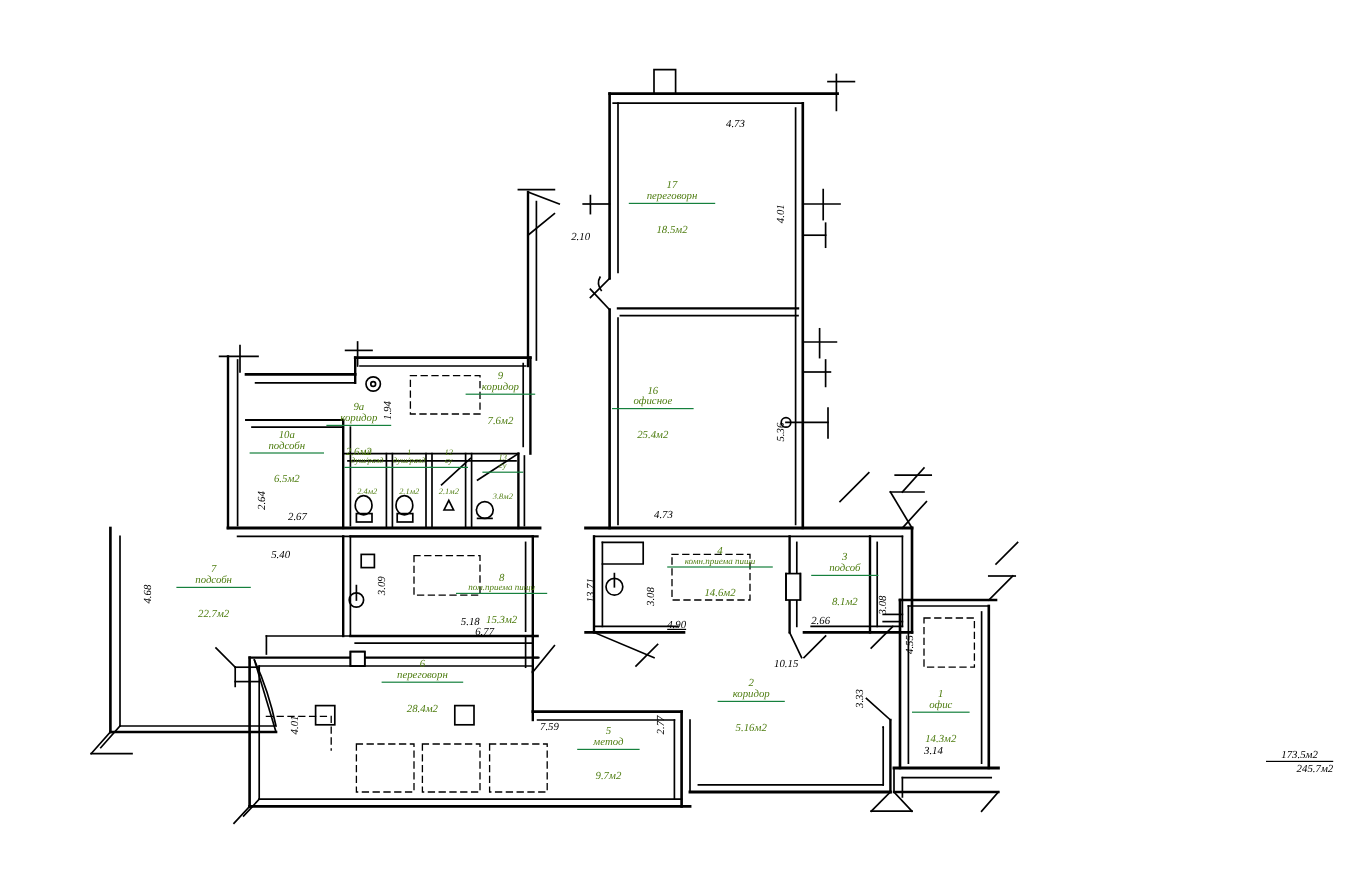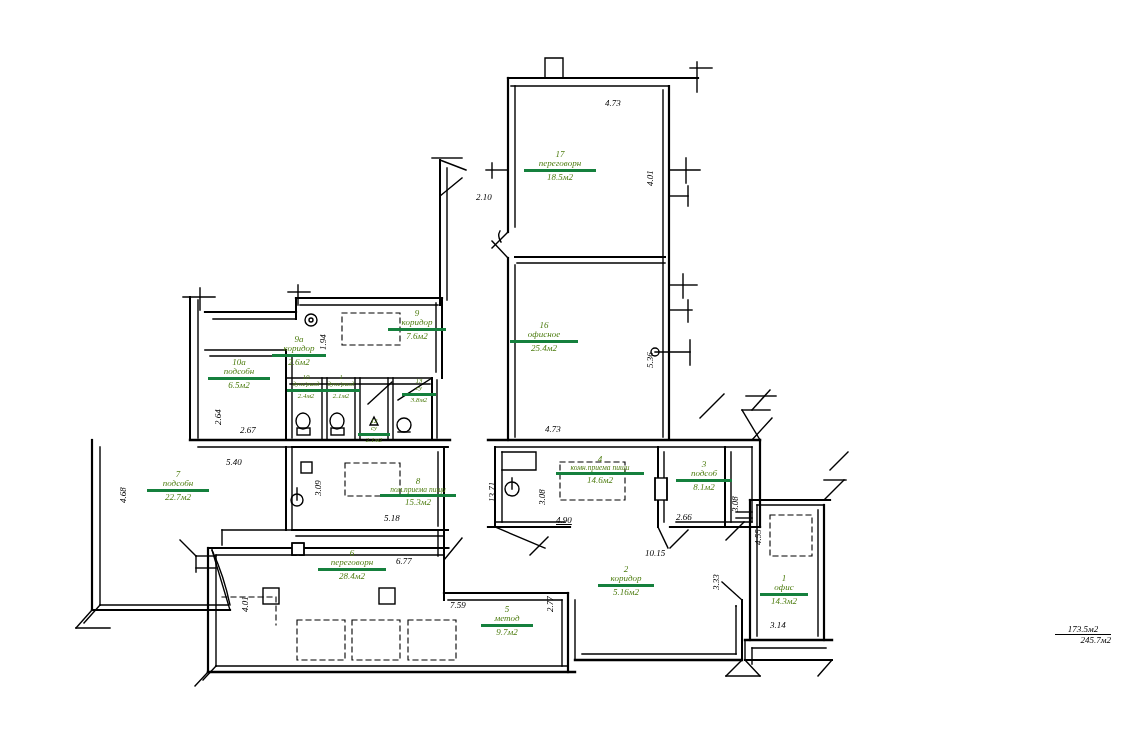--- a/index.html
+++ b/index.html
@@ -3,21 +3,21 @@
 <meta charset="utf-8">
 <style>
   html,body{margin:0;padding:0;background:#ffffff;}
   body{width:1129px;height:742px;overflow:hidden;font-family:"Liberation Serif",serif;}
   #plan{position:relative;width:1129px;height:742px;background:#fff;}
   svg{position:absolute;left:0;top:0;}
   .lbl{position:absolute;text-align:center;color:#4d7c0f;white-space:nowrap;
        font-family:"Liberation Serif",serif;font-style:italic;line-height:1.05;}
   .lbl .num{font-size:9px;display:block;}
   .lbl .nm{font-size:9px;display:block;}
-  .lbl .ar{font-size:9px;display:block;border-top:3px solid #15803d;padding-top:1px;margin-top:0px;}
+  .lbl .ar{font-size:9px;display:block;border-top:1px solid #15803d;padding-top:17px;margin-top:0px;}
   .dim{position:absolute;font-size:9px;font-style:italic;color:#000;white-space:nowrap;
        font-family:"Liberation Serif",serif;}
   .dim.v{transform:rotate(-90deg);transform-origin:left top;}
   .total{position:absolute;font-size:9px;font-style:italic;text-align:center;
          font-family:"Liberation Serif",serif;line-height:1.15;}
   .total .t1{display:block;font-style:italic;}
   .total .t2{display:block;border-top:1px solid #000;text-align:right;}
 </style>
 </head>
 <body>
@@ -316,21 +316,21 @@
   <span class="ar" style="font-size:7px;">2.4м2</span>
 </div>
 
 <div class="lbl" style="left:322px;top:374px;width:38px;font-size:7px;">
   <span class="num" style="font-size:7px;">1</span>
   <span class="nm" style="font-size:7px;">душ/разд</span>
   <span class="ar" style="font-size:7px;">2.1м2</span>
 </div>
 
 <div class="lbl" style="left:358px;top:374px;width:32px;font-size:7px;">
-  <span class="num" style="font-size:7px;margin-top:44px;">12</span>
+  <span class="num" style="font-size:7px;">12</span>
   <span class="nm" style="font-size:7px;">су</span>
   <span class="ar" style="font-size:7px;">2.1м2</span>
 </div>
 
 <div class="lbl" style="left:402px;top:378px;width:34px;font-size:7px;">
   <span class="num" style="font-size:7px;">13</span>
   <span class="nm" style="font-size:7px;">су</span>
   <span class="ar" style="font-size:7px;">3.8м2</span>
 </div>
 
@@ -387,21 +387,21 @@
 <div class="dim v" style="left:645px;top:368px;">5.36</div>
 <div class="dim" style="left:545px;top:424px;">4.73</div>
 <div class="dim" style="left:476px;top:192px;">2.10</div>
 <div class="dim v" style="left:318px;top:350px;">1.94</div>
 <div class="dim v" style="left:213px;top:425px;">2.64</div>
 <div class="dim" style="left:240px;top:425px;">2.67</div>
 <div class="dim v" style="left:118px;top:503px;">4.68</div>
 <div class="dim" style="left:226px;top:457px;">5.40</div>
 <div class="dim v" style="left:313px;top:496px;">3.09</div>
 <div class="dim" style="left:384px;top:513px;">5.18</div>
-<div class="dim" style="left:396px;top:556px;">6.77</div>
+<div class="dim" style="left:396px;top:521px;">6.77</div>
 <div class="dim v" style="left:240px;top:612px;">4.01</div>
 <div class="dim" style="left:450px;top:600px;">7.59</div>
 <div class="dim v" style="left:545px;top:612px;">2.77</div>
 <div class="dim v" style="left:487px;top:502px;">13.71</div>
 <div class="dim v" style="left:537px;top:505px;">3.08</div>
 <div class="dim" style="left:556px;top:515px;text-decoration:underline;">4.90</div>
 <div class="dim" style="left:676px;top:512px;">2.66</div>
 <div class="dim v" style="left:730px;top:512px;">3.08</div>
 <div class="dim" style="left:645px;top:548px;">10.15</div>
 <div class="dim v" style="left:711px;top:590px;">3.33</div>

